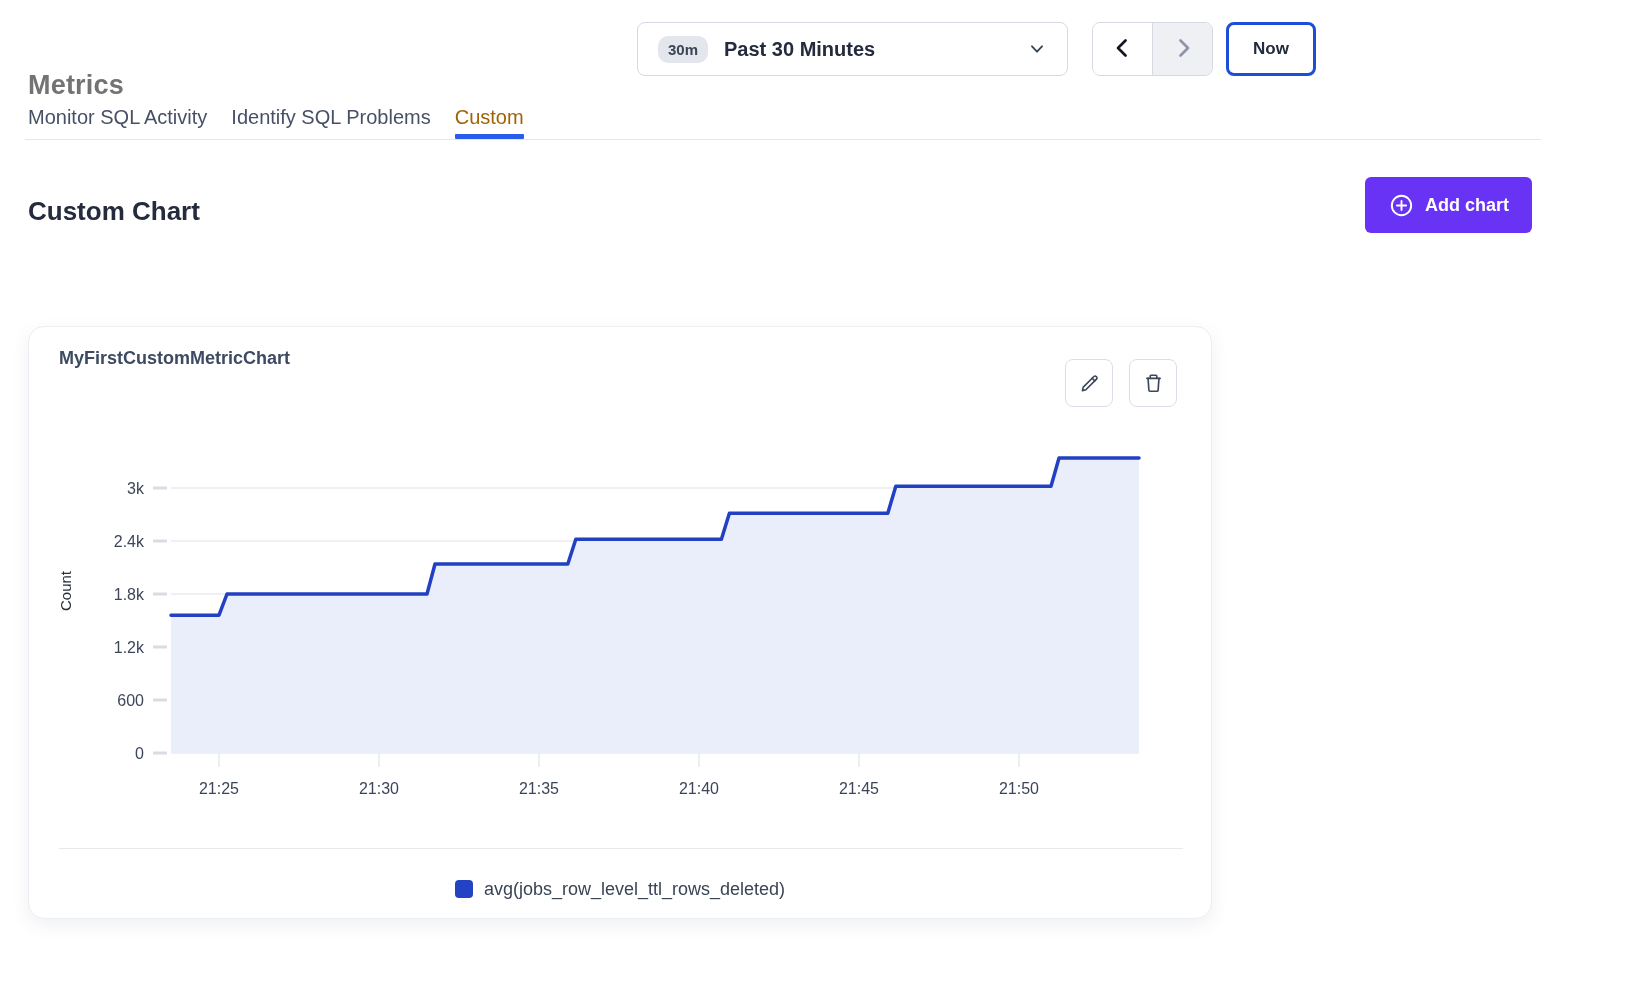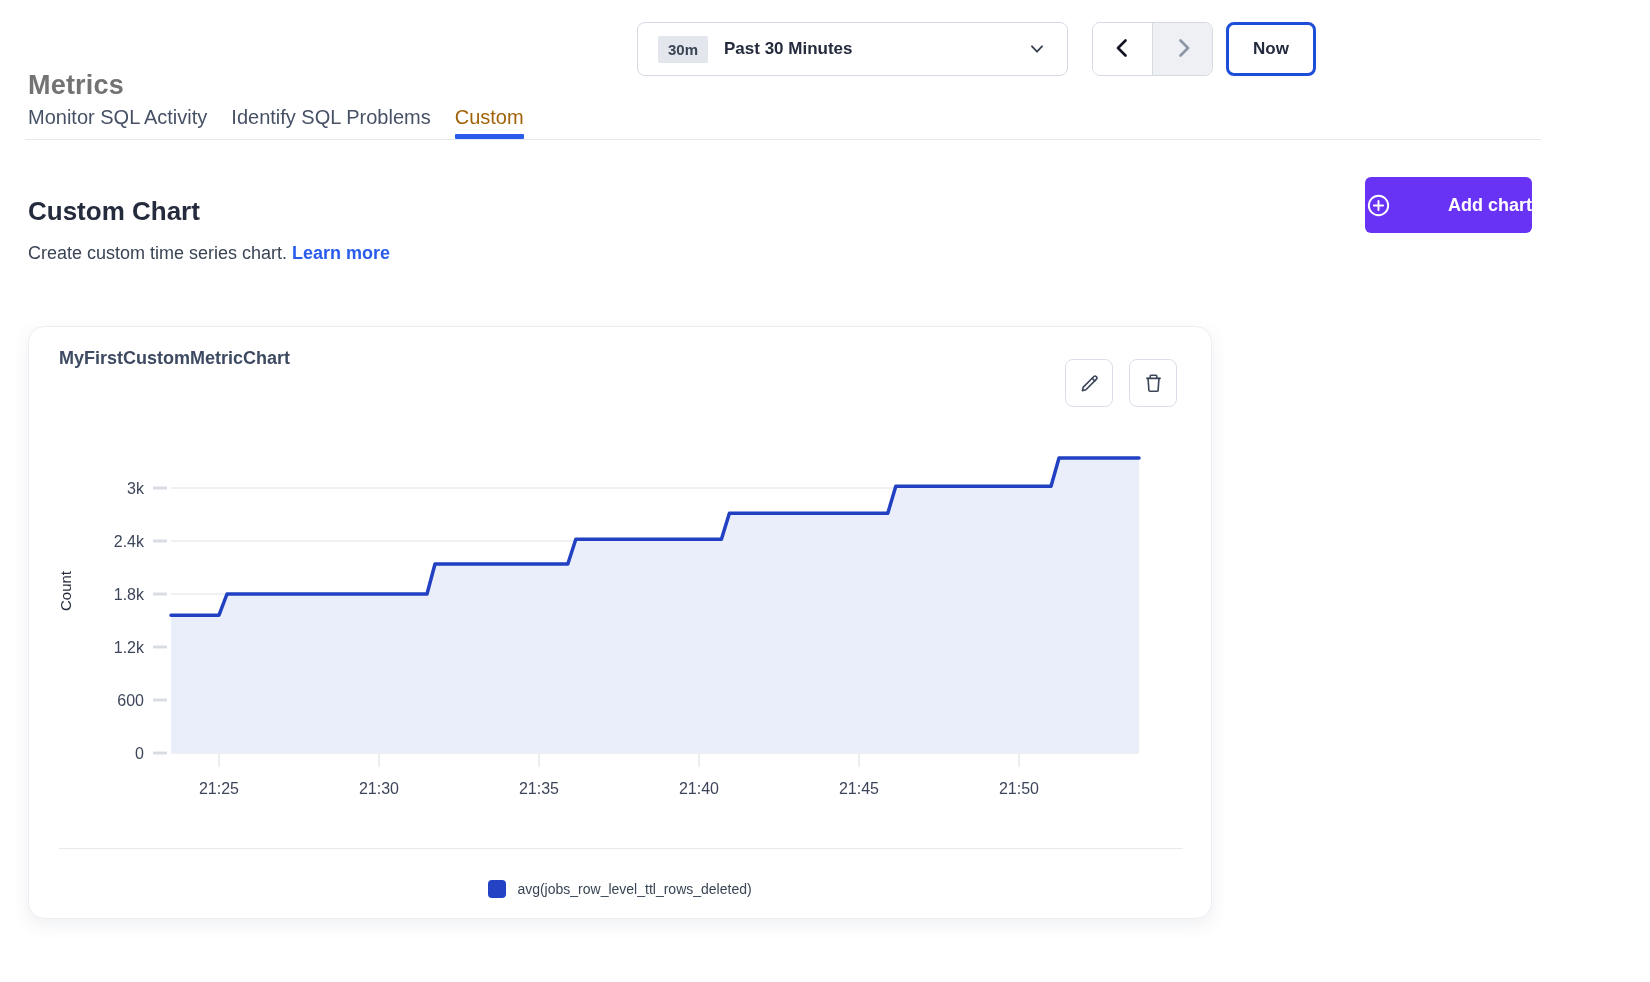--- a/index.html
+++ b/index.html
@@ -13,23 +13,23 @@
   
   .page-title { position:absolute; left:28px; top:29px; font-size:27px; font-weight:700; color:#737373; letter-spacing:.2px;margin-top:41px; }
 
   .time-dropdown {
     position:absolute; left:637px; top:22px; width:431px; height:54px;
     border:1px solid #d5d9e2; border-radius:8px; background:#fff;
     display:flex; align-items:center; padding:0 20px; cursor:pointer;
   }
   .time-badge {
     background:#e3e6ec; color:#394455; font-size:15px; font-weight:700;
-    padding:6px 10px; border-radius:2px; margin-right:16px; line-height:1;
-  }
-  .time-label { font-size:17px; font-weight:600; color:#242b3c; flex:1; }
+    padding:6px 10px; border-radius:10px; margin-right:16px; line-height:1;
+  }
+  .time-label { font-size:20px; font-weight:600; color:#242b3c; flex:1; }
   .time-caret { width:20px; height:20px; }
 
   .pager {
     position:absolute; left:1092px; top:22px; width:121px; height:54px;
     border:1px solid #d5d9e2; border-radius:8px; background:#fff;
     display:flex; overflow:hidden;
   }
   .pager-btn { flex:1; display:flex; align-items:center; justify-content:center; background:#fff; border:none; cursor:pointer; }
   .pager-btn + .pager-btn { border-left:1px solid #d5d9e2; }
   .pager-btn.disabled { background:#eef0f4; cursor:default; }
@@ -49,21 +49,21 @@
   .tabs-divider { position:absolute; left:25px; top:139px; width:1516px; height:1px; background:#e4e7ec; }
 
   
   .section-heading { position:absolute; left:28px; top:196px; font-size:26px; font-weight:700; color:#242b3c; }
   .section-sub { position:absolute; left:28px; top:243px; font-size:18px; color:#394455; }
   .learn-more { color:#2a5ceb; font-weight:600; text-decoration:none; margin-left:5px; cursor:pointer; }
 
   .add-btn {
     position:absolute; left:1365px; top:177px; width:167px; height:56px;
     background:#6933f5; border:none; border-radius:6px; cursor:pointer;
-    display:flex; align-items:center; justify-content:space-between; gap:10px;
+    display:flex; align-items:center; justify-content:center; gap:10px;
     color:#fff; font-size:18px; font-weight:600; font-family:inherit;
   }
 
   
   .card {
     position:absolute; left:28px; top:326px; width:1184px; height:593px;
     background:#fff; border:1px solid #eceef3; border-radius:16px;
     box-shadow:0 6px 18px rgba(55,65,90,.08);
   }
   .card-title { position:absolute; left:30px; top:21px; font-size:18px; font-weight:700; color:#3d4a61; }
@@ -75,21 +75,21 @@
   .icon-btn.edit { left:1036px; }
   .icon-btn.trash { left:1100px; }
 
   #chart-svg { position:absolute; left:12px; top:94px; }
   .tick-label { font-size:16px; fill:#3c4559; font-family:"Liberation Sans","DejaVu Sans",sans-serif; }
   .axis-title { font-size:15px; fill:#242b3c; font-family:"Liberation Sans","DejaVu Sans",sans-serif; }
 
   .card-divider { position:absolute; left:30px; top:521px; width:1124px; height:1px; background:#e7e9ed; }
   .legend { position:absolute; left:0; top:540px; width:100%; height:44px; display:flex; align-items:center; justify-content:center; gap:11px; }
   .legend-swatch { width:18px; height:18px; border-radius:4px; background:#2342c4; }
-  .legend-label { font-size:14px; color:#394455; }
+  .legend-label { font-size:18px; color:#394455; }
 </style>
 </head>
 <body>
 
 <div class="canvas">
 
   <h1 class="page-title">Metrics</h1>
 
   <div class="time-dropdown">
     <span class="time-badge">30m</span>
@@ -121,23 +121,20 @@
   <button class="now-btn">Now</button>
 
   <div class="tabs">
     <div class="tab">Monitor SQL Activity</div>
     <div class="tab">Identify SQL Problems</div>
     <div class="tab active">Custom</div>
   </div>
   <div class="tabs-divider"></div>
 
   <h2 class="section-heading">Custom Chart</h2>
-  <div class="section-sub">
-    <span>Create custom time series chart.</span><a class="learn-more">Learn more</a>
-  </div>
 
   <button class="add-btn">
     <span style="display:flex;">
       <svg width="27" height="27" viewBox="0 0 24 24">
           <circle cx="12" cy="12" r="8.6" fill="none" stroke="#ffffff" stroke-width="1.7"></circle>
           <path d="M12 7.9v8.2M7.9 12h8.2" stroke="#ffffff" stroke-width="1.7" stroke-linecap="round"></path>
         </svg>
     </span>
     <span>Add chart</span>
   </button>

